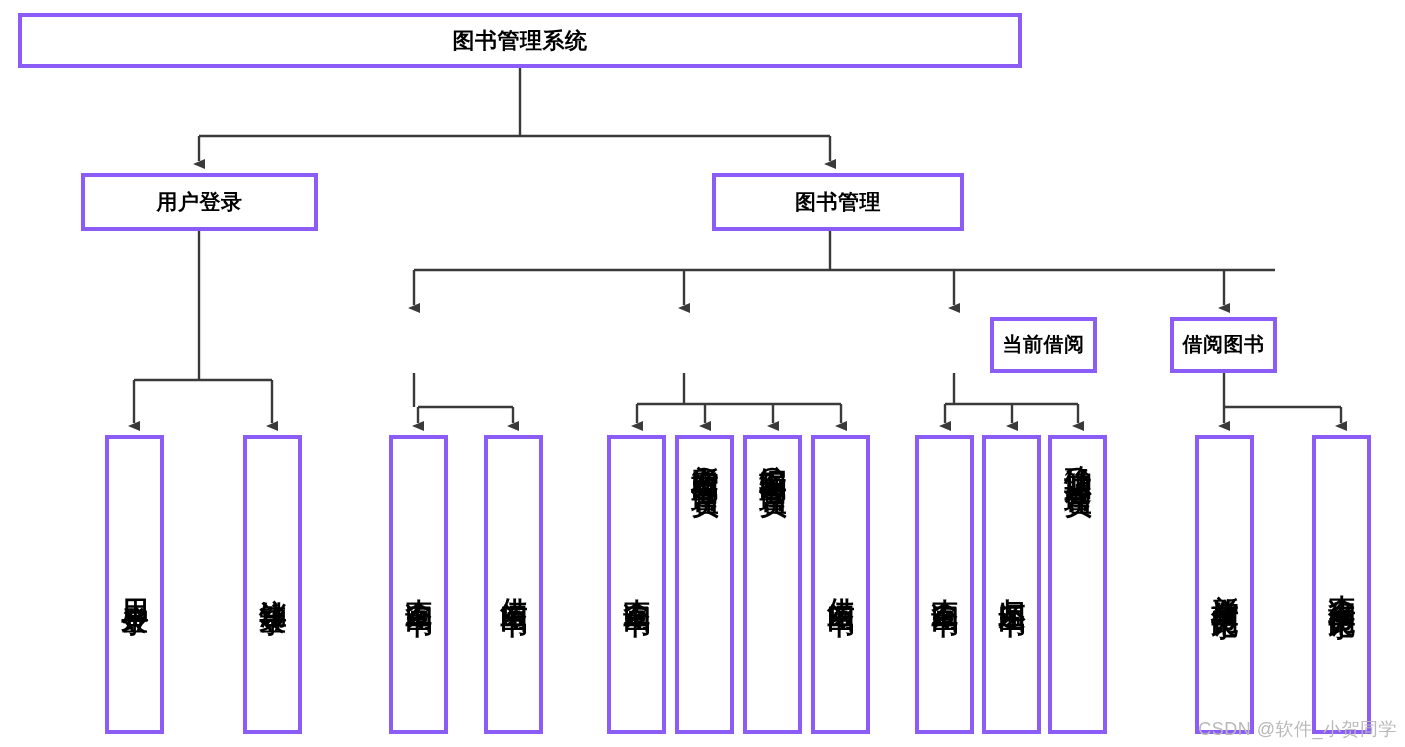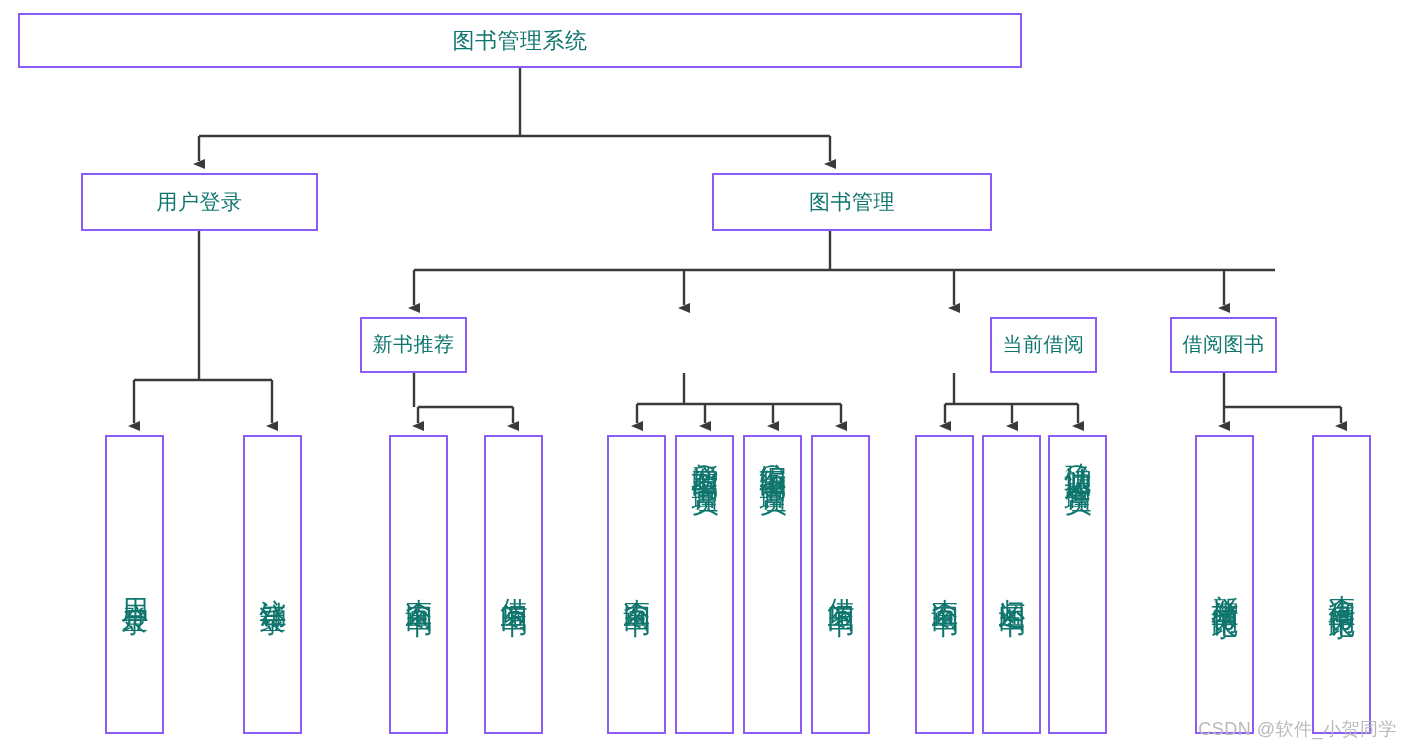--- a/index.html
+++ b/index.html
@@ -21,42 +21,43 @@
     position: absolute;
     left: 0;
     top: 0;
     width: 1405px;
     height: 747px;
     pointer-events: none;
   }
   .node {
     position: absolute;
     box-sizing: border-box;
-    border: 2px solid #8b5cf6;
+    border: 4px solid #8b5cf6;
     background: #ffffff;
     display: flex;
     align-items: center;
     justify-content: center;
-    color: #0f766e;
+    color: #000000;
+    font-weight: bold;
   }
   .node .lbl {
     display: block;
     text-align: center;
     line-height: 1.18;
     letter-spacing: 0.5px;
   }
   
   .n-root { left: 18px; top: 13px; width: 1004px; height: 55px; }
   .n-root .lbl { font-size: 22px; }
 
   
   .n-l2 { height: 58px; }
   .n-l2 .lbl { font-size: 21px; }
   .n-login  { left: 81px;  top: 173px; width: 237px; }
-  .n-bookmg { left: 712px; top: 173px; width: 280px; }
+  .n-bookmg { left: 712px; top: 173px; width: 252px; }
 
   
   .n-l3 { height: 56px; top: 317px; width: 107px; }
   .n-l3 .lbl { font-size: 20px; }
   .n-l3-a { left: 360px; }
   .n-l3-b { left: 630px; }
   .n-l3-c { left: 952px; margin-left: 38px; }
   .n-l3-d { left: 1170px; }
 
   
@@ -148,23 +149,20 @@
     <span class="lbl">图书管理系统</span>
   </div>
 
   <div class="node n-l2 n-login">
     <span class="lbl">用户登录</span>
   </div>
   <div class="node n-l2 n-bookmg">
     <span class="lbl">图书管理</span>
   </div>
 
-  <div class="node n-l3 n-l3-a">
-    <span class="lbl">新书推荐</span>
-  </div>
   <div class="node n-l3 n-l3-c">
     <span class="lbl">当前借阅</span>
   </div>
   <div class="node n-l3 n-l3-d">
     <span class="lbl">借阅图书</span>
   </div>
 
   <div class="node n-leaf centred" style="left:105px">
     <span class="lbl">用户登录</span>
   </div>

